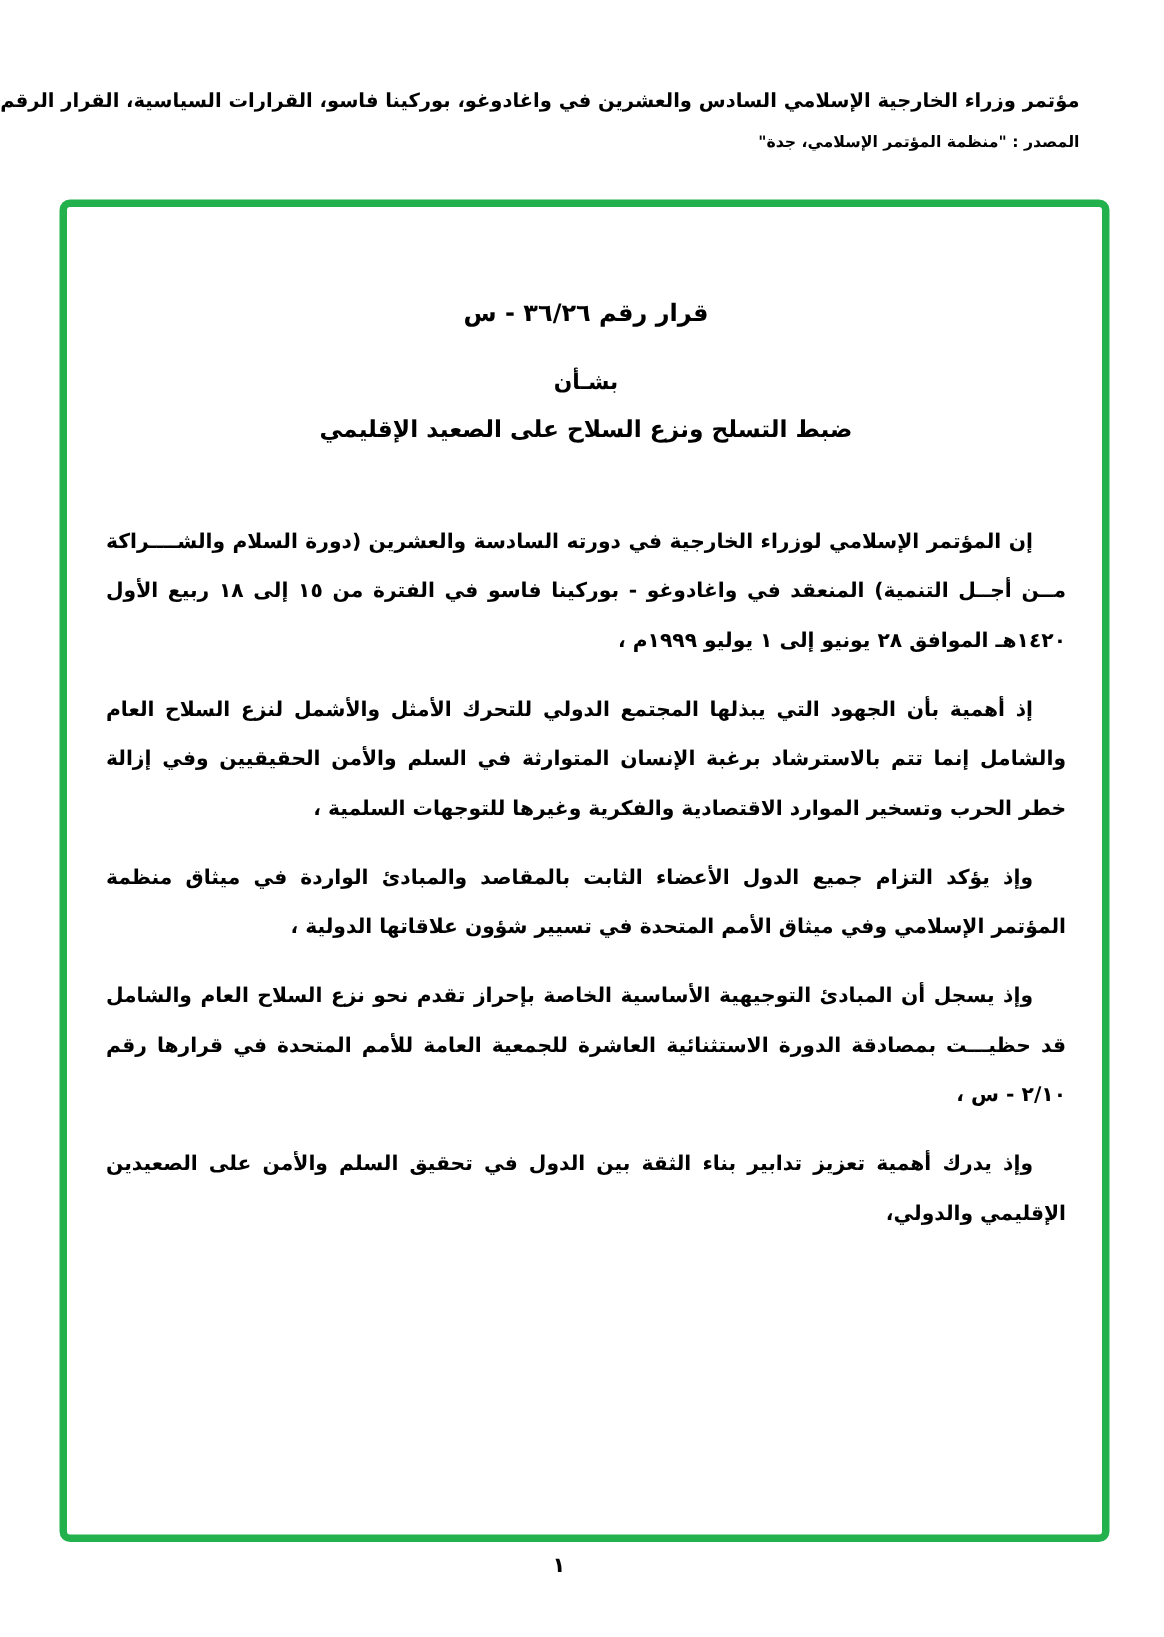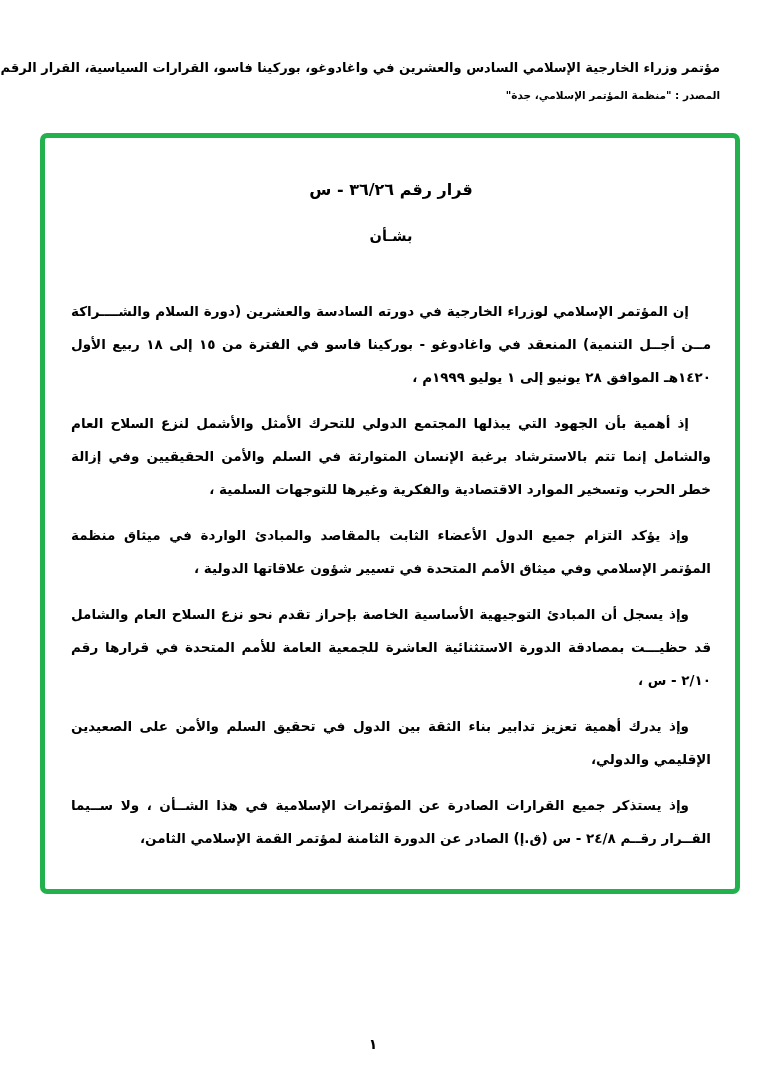--- a/index.html
+++ b/index.html
@@ -30,26 +30,26 @@
     font-size:10.5px;
     font-weight:bold;
     text-align:right;
     padding-left:260px;
     line-height:14px;
   }
   
   .frame{
     position:absolute;
     left:40px;top:133px;
-    width:700px;height:761px;
+    width:700px;height:895px;
     border:5px solid #22b14c;
     border-radius:7px;
     box-sizing:border-box;
     background:#ffffff;
-    padding:41px 24px 0 26px;
+    padding:60px 24px 0 26px;
   }
   
   .title-block{
     text-align:center;
     direction:rtl;
     margin-bottom:46px;
   }
   .title-number{
     font-size:16px;
     font-weight:bold;
@@ -98,28 +98,28 @@
   <div class="doc-header">
     <div class="line1">مؤتمر وزراء الخارجية الإسلامي السادس والعشرين في واغادوغو، بوركينا فاسو، القرارات السياسية، القرار الرقم ٢٦/٣٦-س</div>
     <div class="line2">المصدر :  "منظمة المؤتمر الإسلامي، جدة"</div>
   </div>
 
   <div class="frame" style="border-color: rgb(34, 177, 76);">
 
     <div class="title-block">
       <div class="title-number">قرار رقم ٣٦/٢٦ - س</div>
       <div class="title-regarding">بشـأن</div>
+      <div class="title-subject">ضبط التسلح ونزع السلاح على الصعيد الإقليمي</div>
     </div>
 
     <div class="body-text">
       <p><span class="lead"></span> <span>إن المؤتمر الإسلامي لوزراء الخارجية في دورته السادسة والعشرين (دورة السلام والشــــراكة مــن أجــل التنمية) المنعقد في واغادوغو - بوركينا فاسو في الفترة من ١٥ إلى ١٨ ربيع الأول ١٤٢٠هـ الموافق ٢٨ يونيو إلى ١ يوليو ١٩٩٩م ،</span></p>
       <p><span class="lead">إذ أهمية</span> <span>بأن الجهود التي يبذلها المجتمع الدولي للتحرك الأمثل والأشمل لنزع السلاح العام والشامل إنما تتم بالاسترشاد برغبة الإنسان المتوارثة في السلم والأمن الحقيقيين وفي إزالة خطر الحرب وتسخير الموارد الاقتصادية والفكرية وغيرها للتوجهات السلمية ،</span></p>
       <p><span class="lead">وإذ يؤكد</span> <span>التزام جميع الدول الأعضاء الثابت بالمقاصد والمبادئ الواردة في ميثاق منظمة المؤتمر الإسلامي وفي ميثاق الأمم المتحدة في تسيير شؤون علاقاتها الدولية ،</span></p>
       <p><span class="lead">وإذ يسجل</span> <span>أن المبادئ التوجيهية الأساسية الخاصة بإحراز تقدم نحو نزع السلاح العام والشامل قد حظيـــت بمصادقة الدورة الاستثنائية العاشرة للجمعية العامة للأمم المتحدة في قرارها رقم ٢/١٠ - س ،</span></p>
       <p><span class="lead">وإذ يدرك</span> <span>أهمية تعزيز تدابير بناء الثقة بين الدول في تحقيق السلم والأمن على الصعيدين الإقليمي والدولي،</span></p>
-      <p><span class="lead">وإذ يستذكر</span> <span>جميع القرارات الصادرة عن المؤتمرات الإسلامية في هذا الشــأن ، ولا ســيما القــرار رقــم ٢٤/٨ - س (ق.إ) الصادر عن الدورة الثامنة لمؤتمر القمة الإسلامي الثامن،</span></p>
     </div>
 
   </div>
 
   <div class="page-number">١</div>
 
 </div>
 
 </body></html>

